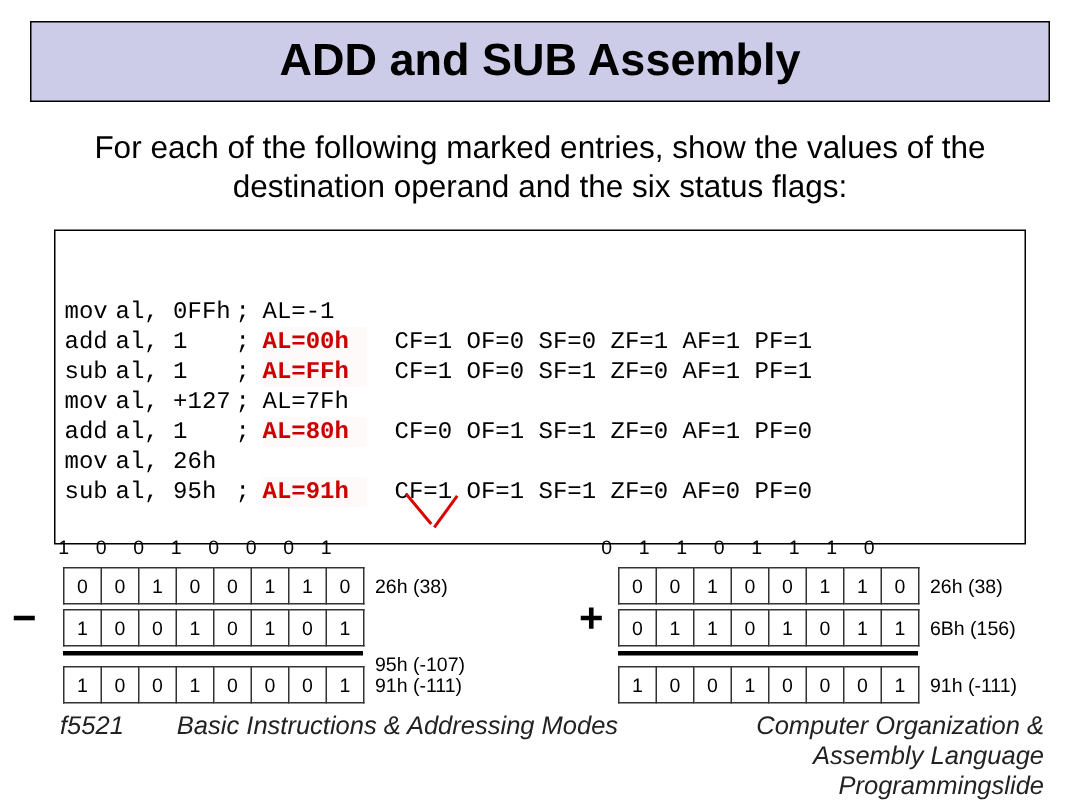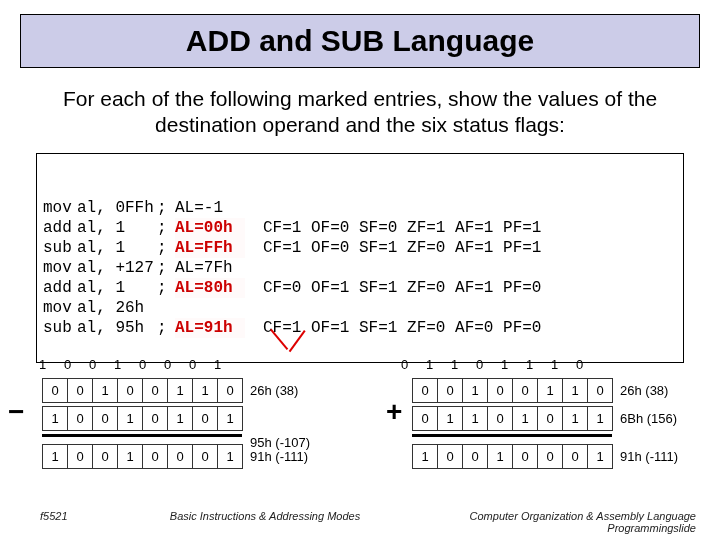--- a/index.html
+++ b/index.html
@@ -18,31 +18,31 @@
 
   .bitarea { position: absolute; left: 34px; top: 352px; width: 656px; height: 150px; }
   .bittable { position: absolute; border-collapse: collapse; }
   .bittable td { width: 25px; height: 24px; border: 1.4px solid #333; text-align: center; font-size: 13px; font-family: Arial; }
   .rowlabel { position: absolute; font-size: 13px; }
   .circle-red { border: 2.6px solid #d00 !important; border-radius: 50%; }
   .topbits td { border: none !important; font-size: 13px; }
   .topbits .sp { width: 12px; }
   .plusminus { position:absolute; font-size: 28px; font-weight: bold; }
   .underline-bar { position:absolute; height: 3px; background:#000; }
-  .footer { position:absolute; bottom: 6px; left:0; right:0; font-size: 11px; font-style: italic; color:#222; display:flex; }
+  .footer { position:absolute; bottom: 6px; left:0; right:0; font-size: 17px; font-style: italic; color:#222; display:flex; }
   .footer .l { width: 100px; padding-left: 40px; }
   .footer .c { flex:1; text-align:center; }
   .footer .r { width: 290px; text-align:right; padding-right: 24px;}
   .diagline { position:absolute; width:2px; height:20px; background:#d00; transform-origin: top left;}
 </style>
 </head>
 <body>
 
 <div class="title-band">
-  <h1>ADD and SUB Language</h1>
+  <h1>ADD and SUB Assembly</h1>
 </div>
 
 <p class="intro">For each of the following marked entries, show the values of the destination operand and the six status flags:</p>
 
 <div class="code-box">
   <div id="code-rows"><div class="code-row"><span class="c-instr">mov</span><span class="c-args">al, 0FFh</span><span class="c-sep">;</span><span class="c-al">AL=-1</span><span class="c-flags"></span></div><div class="code-row"><span class="c-instr">add</span><span class="c-args">al, 1</span><span class="c-sep">;</span><span class="c-al c-boldred">AL=00h</span><span class="c-flags">CF=1 OF=0 SF=0 ZF=1 AF=1 PF=1</span></div><div class="code-row"><span class="c-instr">sub</span><span class="c-args">al, 1</span><span class="c-sep">;</span><span class="c-al c-boldred">AL=FFh</span><span class="c-flags">CF=1 OF=0 SF=1 ZF=0 AF=1 PF=1</span></div><div class="code-row"><span class="c-instr">mov</span><span class="c-args">al, +127</span><span class="c-sep">;</span><span class="c-al">AL=7Fh</span><span class="c-flags"></span></div><div class="code-row"><span class="c-instr">add</span><span class="c-args">al, 1</span><span class="c-sep">;</span><span class="c-al c-boldred">AL=80h</span><span class="c-flags">CF=0 OF=1 SF=1 ZF=0 AF=1 PF=0</span></div><div class="code-row"><span class="c-instr">mov</span><span class="c-args">al, 26h</span><span class="c-sep"></span><span class="c-al"></span><span class="c-flags"></span></div><div class="code-row"><span class="c-instr">sub</span><span class="c-args">al, 95h</span><span class="c-sep">;</span><span class="c-al c-boldred">AL=91h</span><span class="c-flags">CF=1 OF=1 SF=1 ZF=0 AF=0 PF=0</span></div></div>
 </div>
 
 <div class="bitarea">
 

